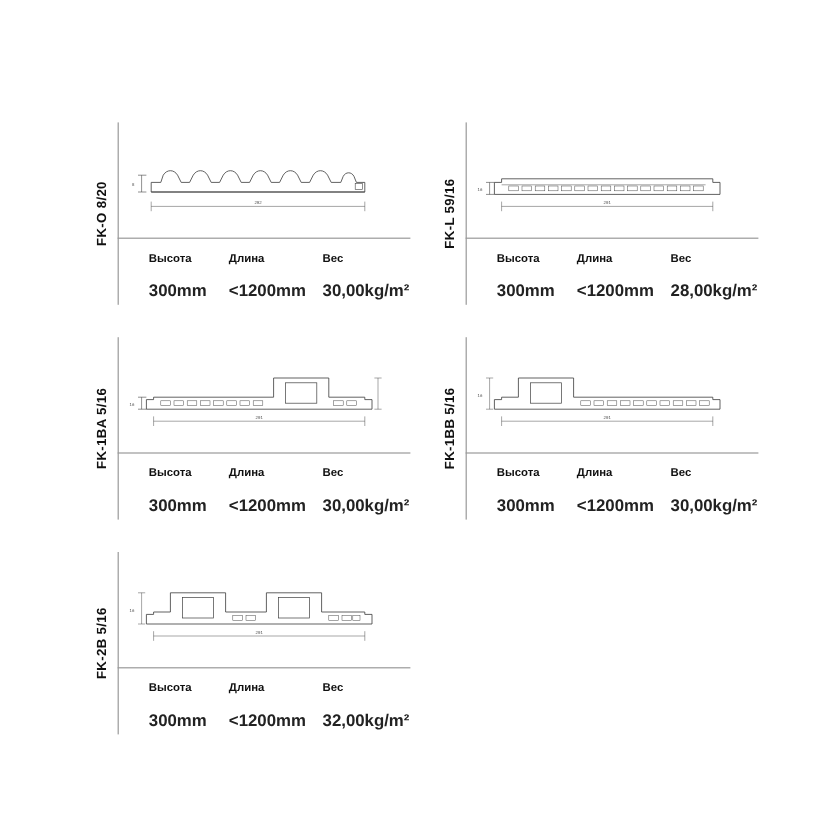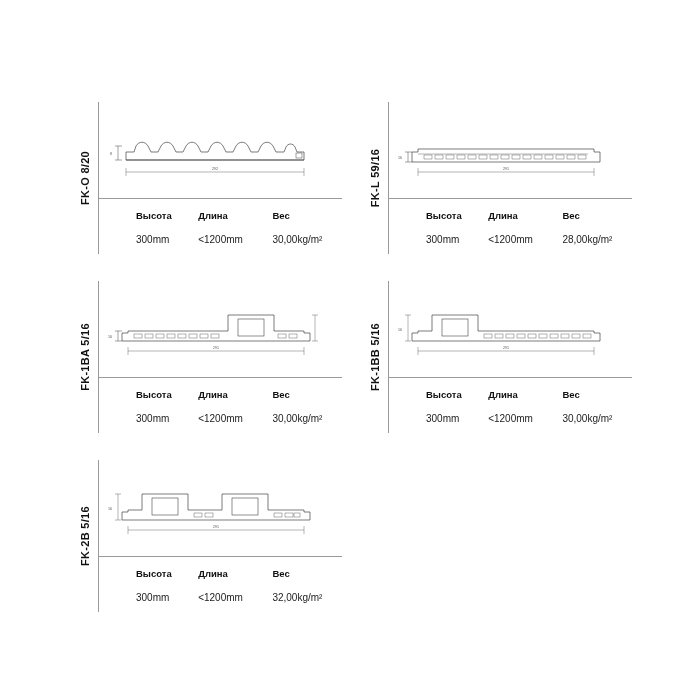--- a/index.html
+++ b/index.html
@@ -81,38 +81,37 @@
     right: 0;
     top: 96px;
     border-top: 1px solid #9a9a9a;
   }
   .spec {
     position: absolute;
     left: 0;
     right: 0;
     top: 96px;
     height: 60px;
-    margin-left: 12px;
   }
   .spec-row {
     position: absolute;
     left: 0;
     right: 0;
     display: flex;
   }
   .spec-head {
     top: 12px;
     font-size: 9.5px;
     font-weight: 700;
     color: #111;
   }
   .spec-val {
     top: 36px;
-    font-size: 10px;
-    font-weight: 400;
+    font-size: 14px;
+    font-weight: 700;
     color: #222;
   }
   .spec-c0 { width: 38%; padding-left: 26px; box-sizing: border-box; }
   .spec-c1 { width: 32%; box-sizing: border-box; }
   .spec-c2 { width: 30%; box-sizing: border-box; }
 
   .dim-text {
     font-family: "Liberation Sans", sans-serif;
     font-size: 3.6px;
     fill: #555;

